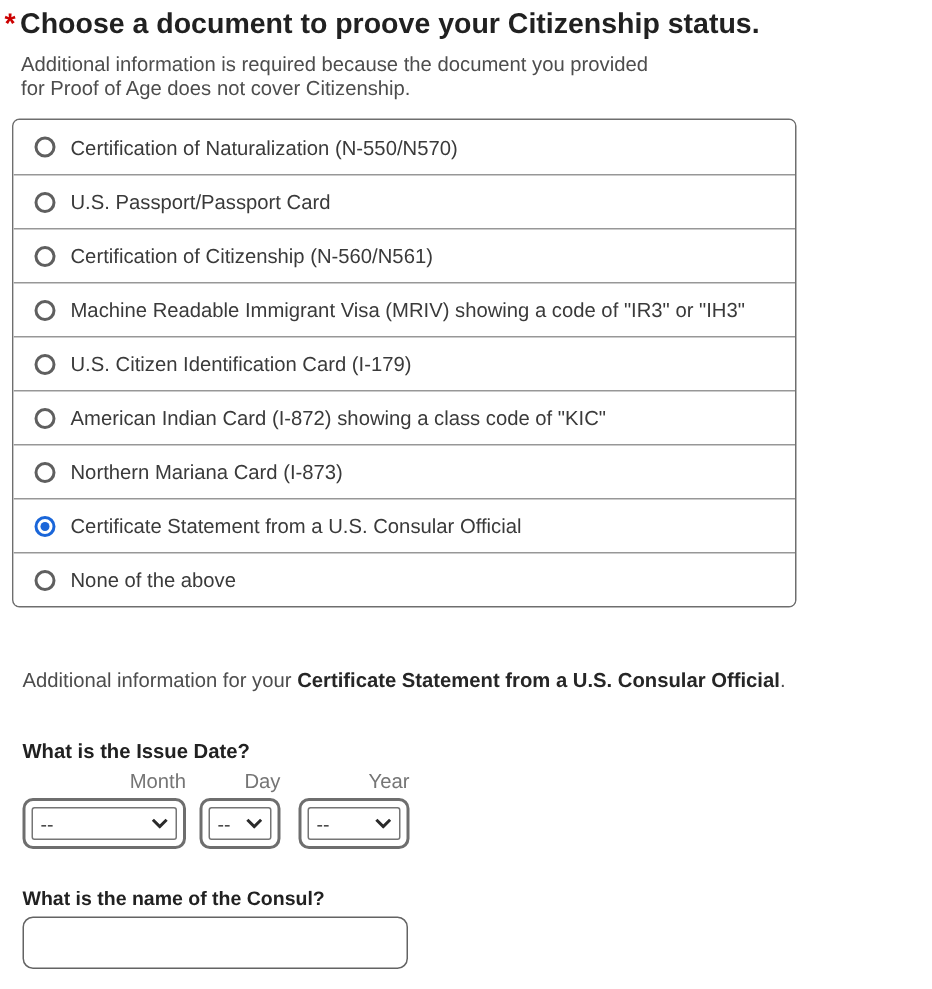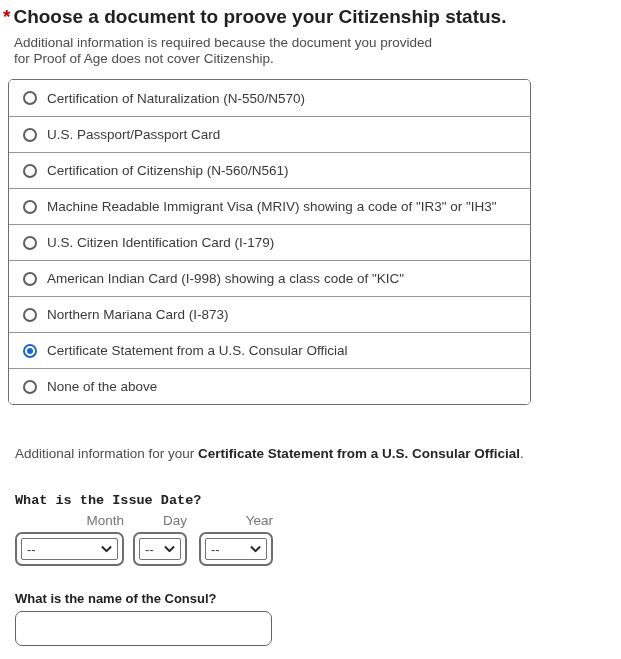--- a/index.html
+++ b/index.html
@@ -79,21 +79,20 @@
     color: #4d4d4d;
     line-height: 16px;
   }
   .doc-name { font-weight: 700; color: #262626; }
 
   .sub-question {
     margin: 31px 0 0 15px;
     font-weight: 700;
     color: #212121;
     font-size: 13.5px;
-    font-family: Liberation Mono, monospace;
   }
 
   
   .date-fields {
     margin: 5px 0 0 15px;
     display: flex;
     align-items: flex-end;
   }
   .date-group { display: flex; flex-direction: column; align-items: flex-end; }
   .date-group.f-month { margin-right: 9px; }
@@ -188,21 +187,21 @@
     <span class="option-label">Machine Readable Immigrant Visa (MRIV) showing a code of "IR3" or "IH3"</span>
   </div>
 
   <div class="option-row">
     <span class="radio-icon"></span>
     <span class="option-label">U.S. Citizen Identification Card (I-179)</span>
   </div>
 
   <div class="option-row">
     <span class="radio-icon"></span>
-    <span class="option-label">American Indian Card (I-998) showing a class code of "KIC"</span>
+    <span class="option-label">American Indian Card (I-872) showing a class code of "KIC"</span>
   </div>
 
   <div class="option-row">
     <span class="radio-icon"></span>
     <span class="option-label">Northern Mariana Card (I-873)</span>
   </div>
 
   <div class="option-row">
     <span class="radio-icon checked"></span>
     <span class="option-label">Certificate Statement from a U.S. Consular Official</span>

